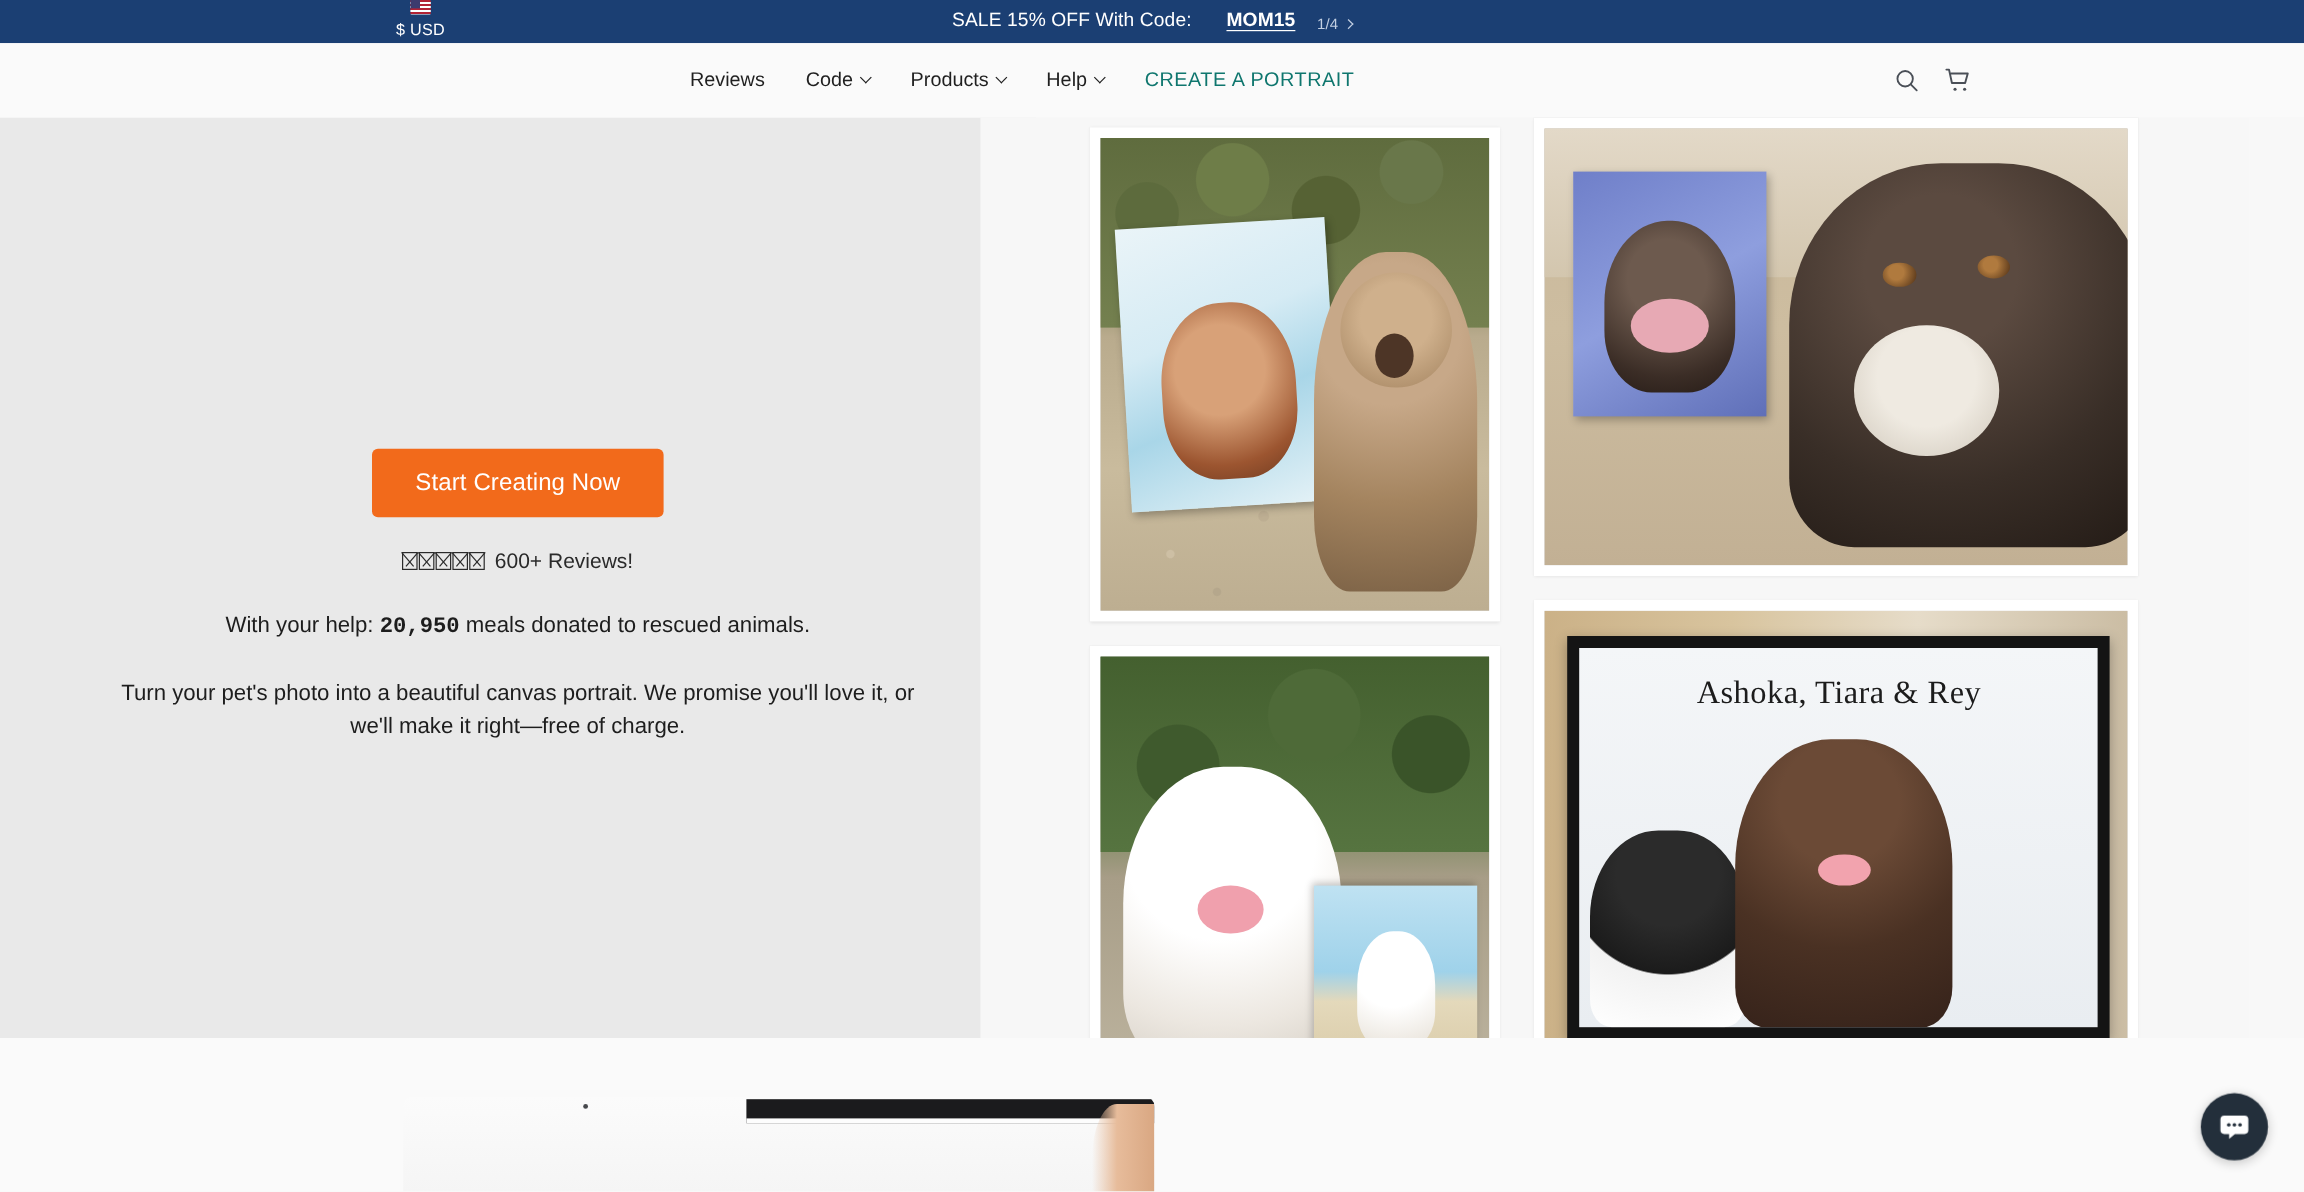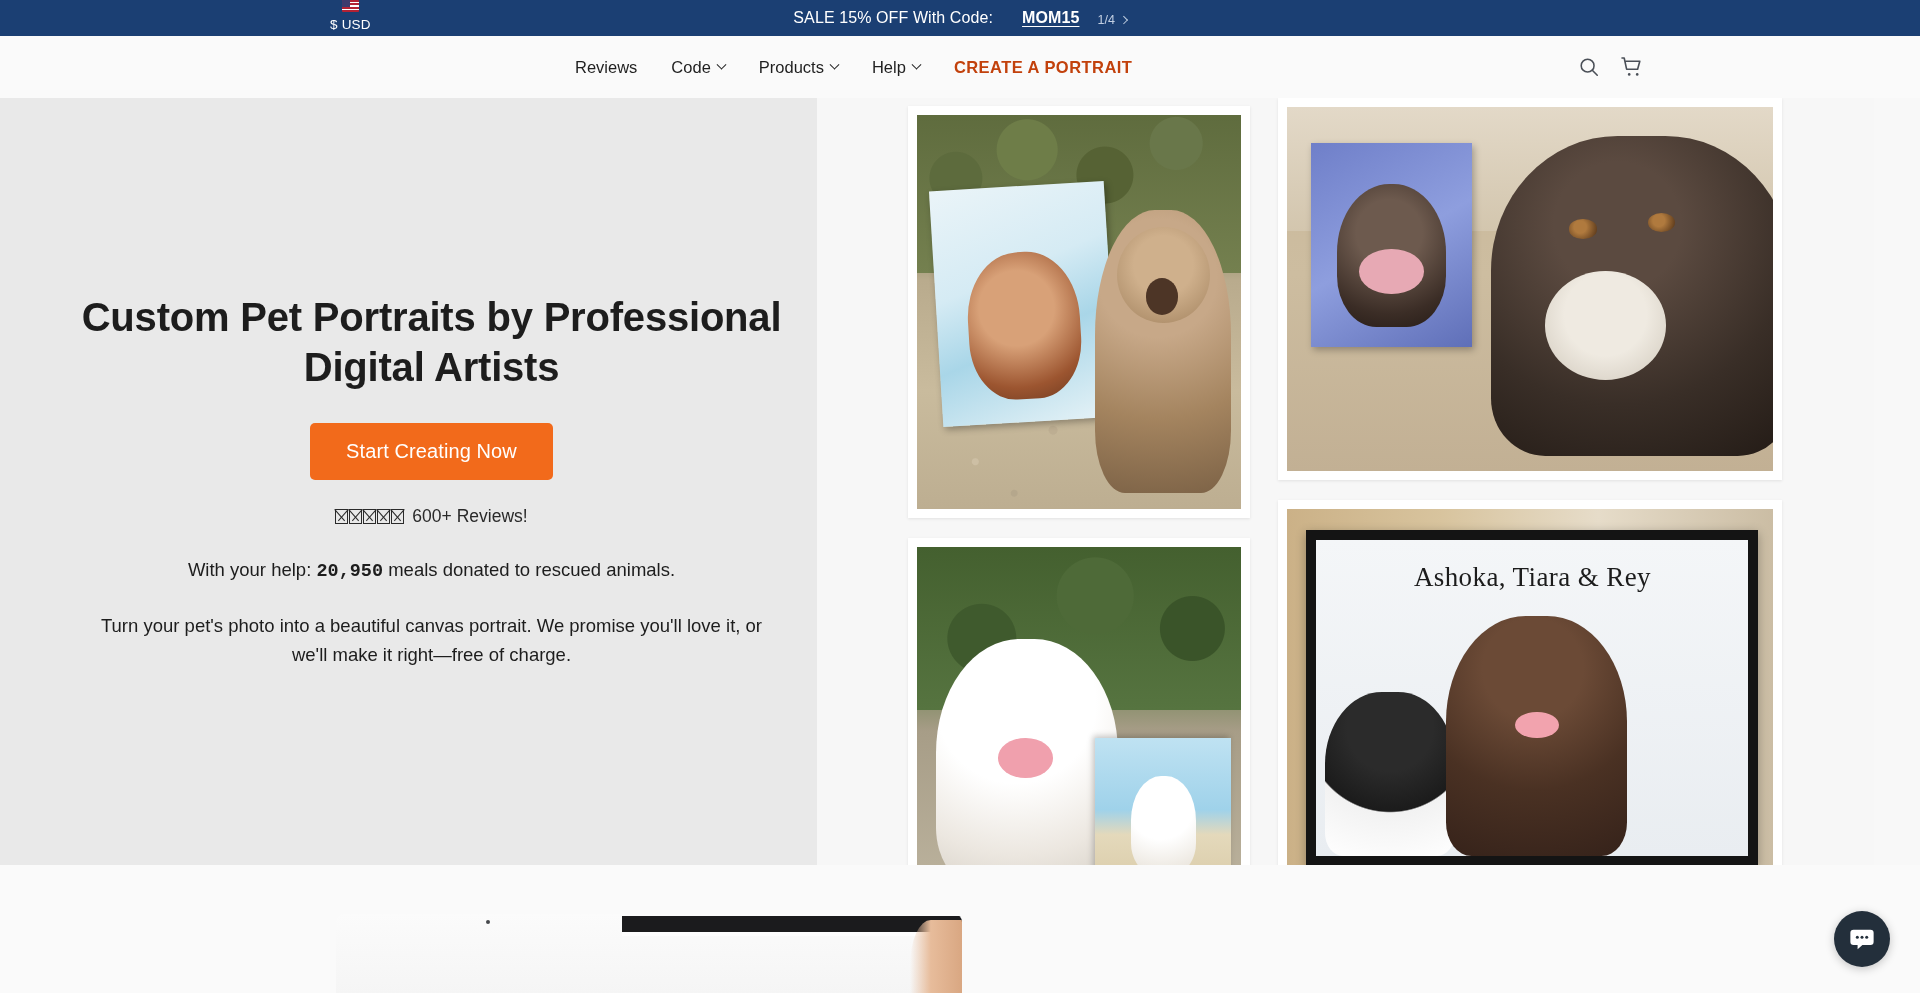--- a/index.html
+++ b/index.html
@@ -146,24 +146,23 @@
   .nav-caret {
     display: inline-block;
     width: 7px; height: 7px;
     border-right: 1.5px solid #1f1f1f;
     border-bottom: 1.5px solid #1f1f1f;
     transform: rotate(45deg) translate(-2px,-2px);
   }
   .nav-cta {
     font-size: 16.5px;
     letter-spacing: .45px;
-    color: #c2410c;
+    color: #0f766e;
     cursor: pointer;
     white-space: nowrap;
-    font-weight: bold;
   }
   .header-icons {
     position: absolute;
     right: 276px;
     top: 0;
     height: 62px;
     display: flex;
     align-items: center;
     gap: 20px;
   }
@@ -551,21 +550,20 @@
       <circle cx="9.2" cy="19.4" r="1.3" fill="#4a4f57" stroke="none"></circle>
       <circle cx="17.2" cy="19.4" r="1.3" fill="#4a4f57" stroke="none"></circle>
     </svg>
   </div>
 </header>
 
 <section class="hero">
 
   <div class="hero-left">
     <div class="hero-inner">
-      <h1 class="hero-title">Custom Pet Portraits by Professional Digital Artists</h1>
 
       <button class="hero-cta">Start Creating Now</button>
 
       <div class="hero-reviews">
         <span class="stars">
           <span class="star-box"></span>
           <span class="star-box"></span>
           <span class="star-box"></span>
           <span class="star-box"></span>
           <span class="star-box"></span>

